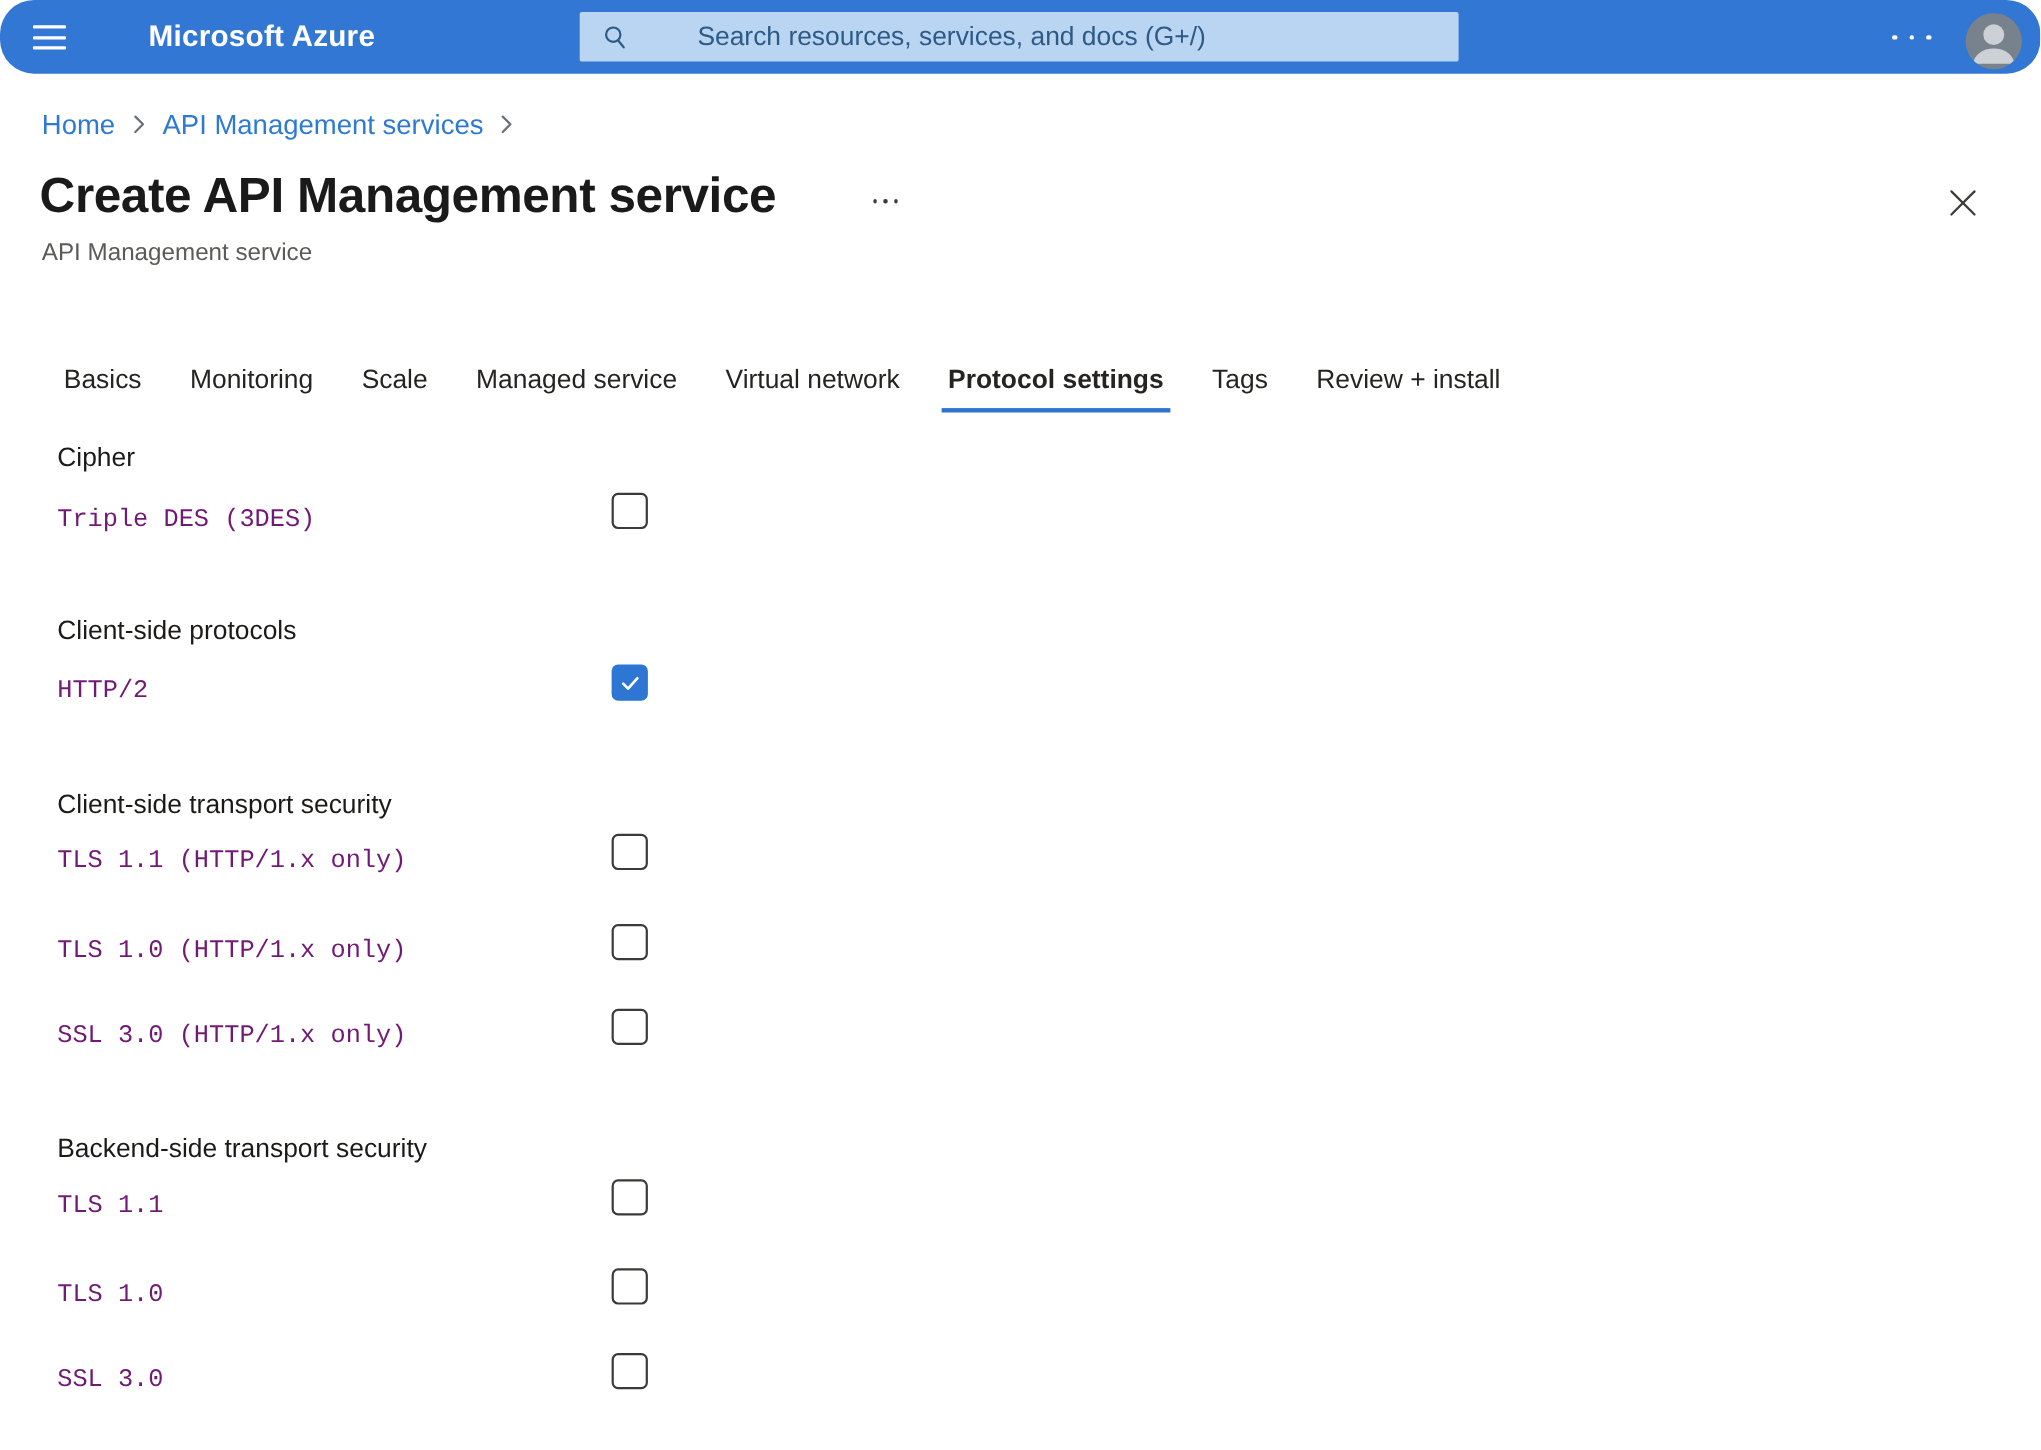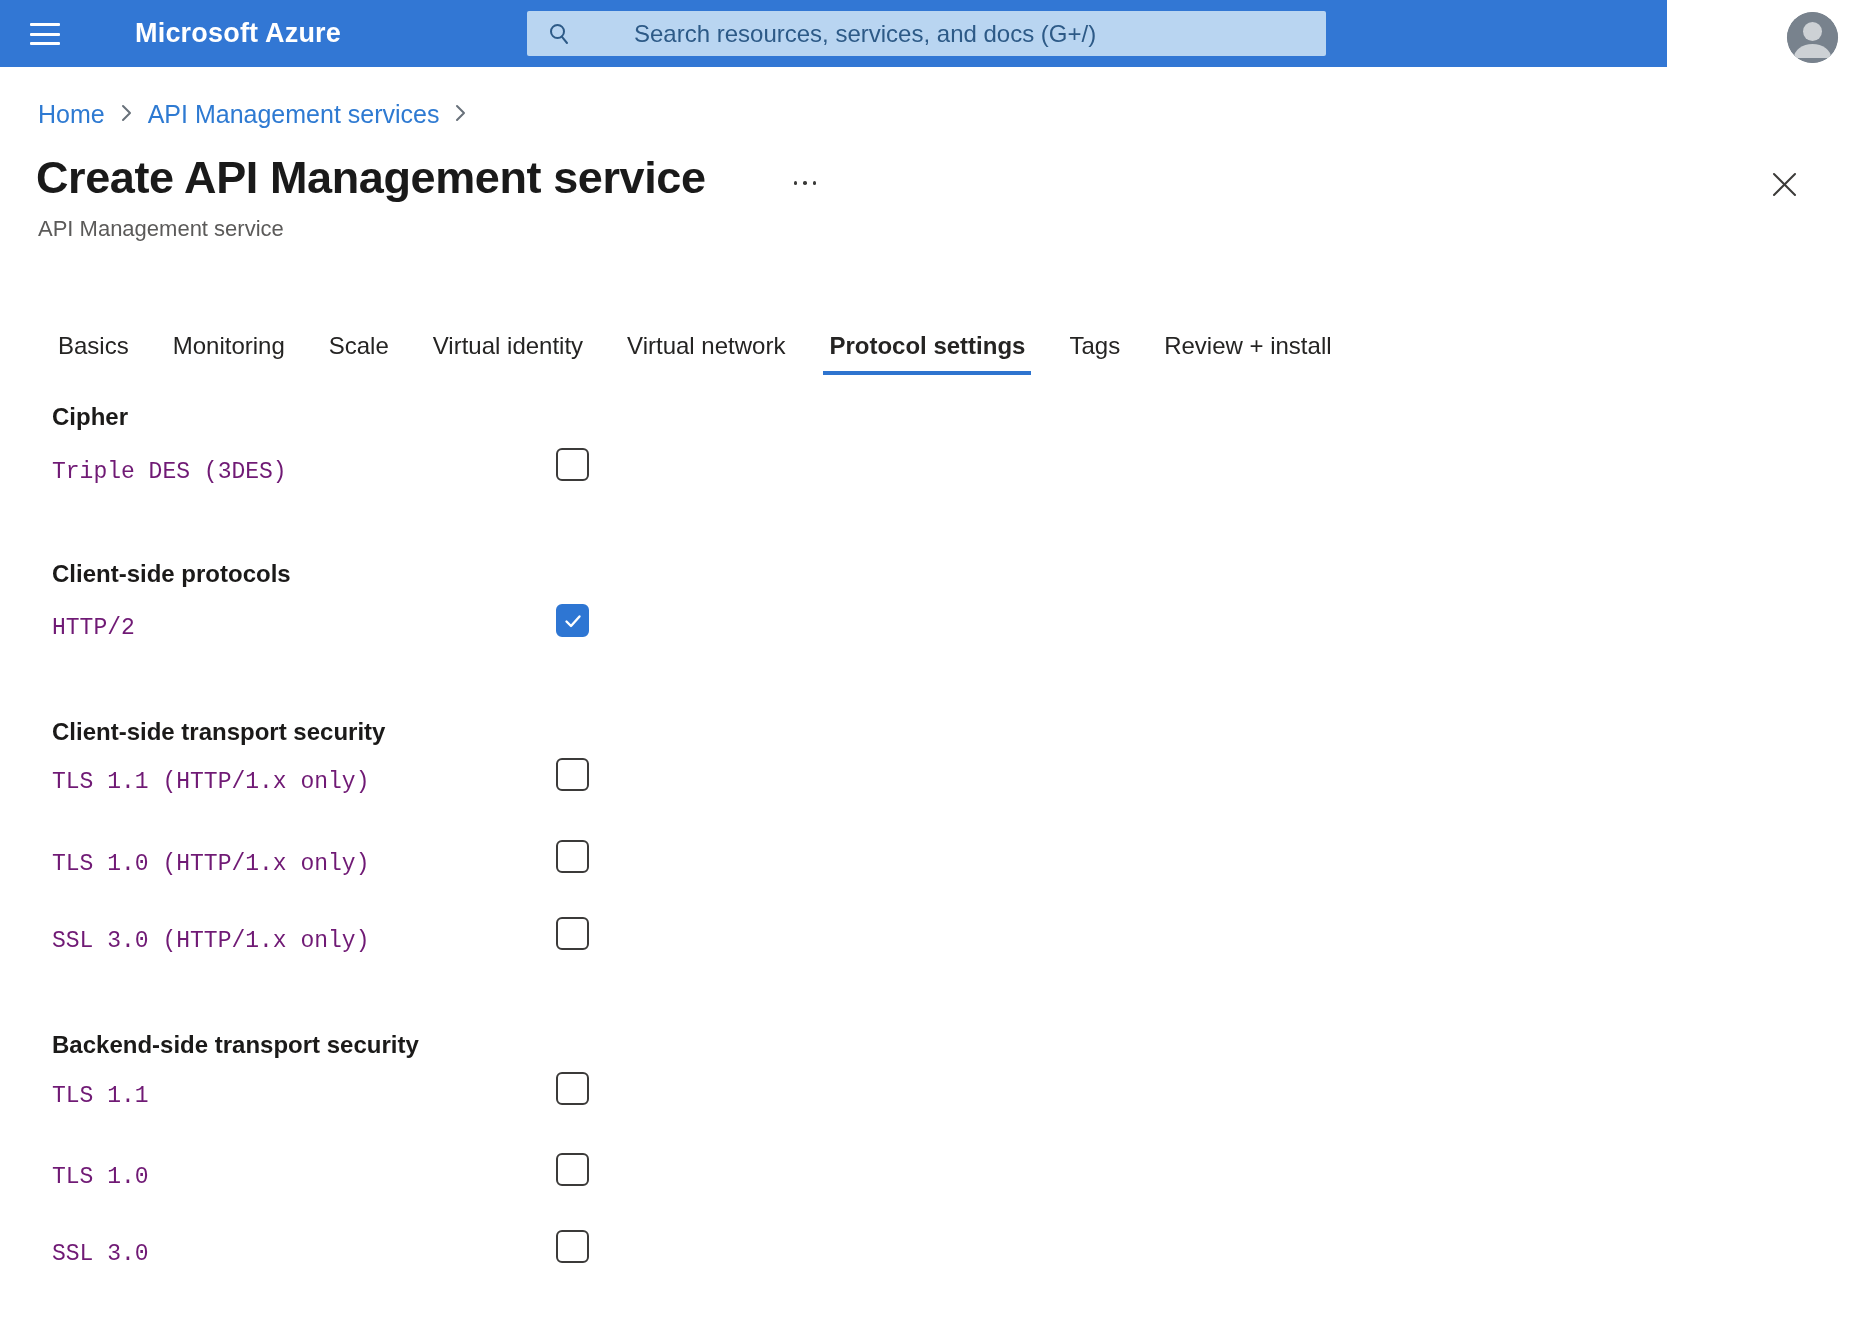--- a/index.html
+++ b/index.html
@@ -8,22 +8,23 @@
     position:relative;
     width:1855px;height:1318px;
     background:#ffffff;
     font-family:"Liberation Sans","DejaVu Sans",sans-serif;
     color:#201f1e;
     overflow:hidden;
   }
 
   
   .topbar{
-    position:absolute;left:0;top:0;width:1667px;height:67px;
+    position:absolute;left:0;top:0;width:1855px;height:67px;
     background:#3277d4;
+    border-radius:31px;
   }
   .hamburger{
     position:absolute;left:30px;top:23px;width:30px;height:22px;
     display:flex;flex-direction:column;justify-content:space-between;
     cursor:pointer;background:none;border:none;padding:0;
   }
   .hamburger .bar{height:3px;width:100%;background:#ffffff;border-radius:1px;}
   .brand{
     position:absolute;left:135px;top:0;height:67px;line-height:67px;
     color:#ffffff;font-size:27px;font-weight:700;letter-spacing:.2px;
@@ -90,21 +91,21 @@
     font-size:24px;color:#252423;line-height:30px;
     padding-bottom:10px;border-bottom:4px solid transparent;
     cursor:pointer;white-space:nowrap;background:none;font-family:inherit;
     border-top:none;border-left:none;border-right:none;
   }
   .tab.active{font-weight:700;border-bottom-color:#2e74cf;}
 
   
   .section-heading{
     position:absolute;left:52px;margin:0;
-    font-size:24px;font-weight:700;color:#1b1a19;white-space:nowrap;
+    font-size:24px;font-weight:400;color:#1b1a19;white-space:nowrap;
   }
   .opt-row{
     position:absolute;left:52px;width:700px;height:38px;
   }
   .opt-label{
     display:inline-block;font-size:23px;color:#701a75;
     line-height:30px;margin-top:9px;white-space:nowrap;font-family:Liberation Mono, monospace;
   }
   .checkbox{
     position:absolute;left:504px;top:0;width:33px;height:33px;
@@ -179,21 +180,21 @@
       <line x1="3" y1="3" x2="24" y2="24" stroke="#3c3b39" stroke-width="2" stroke-linecap="round"></line>
       <line x1="24" y1="3" x2="3" y2="24" stroke="#3c3b39" stroke-width="2" stroke-linecap="round"></line>
     </svg>
   </button>
   <div class="page-subtitle">API Management service</div>
 
   <nav class="tabs">
     <button class="tab">Basics</button>
     <button class="tab">Monitoring</button>
     <button class="tab">Scale</button>
-    <button class="tab">Virtual identity</button>
+    <button class="tab">Managed service</button>
     <button class="tab">Virtual network</button>
     <button class="tab active">Protocol settings</button>
     <button class="tab">Tags</button>
     <button class="tab">Review + install</button>
   </nav>
 
   <h2 class="section-heading" style="top:403px">Cipher</h2>
   <div class="opt-row" style="top:448px">
     <span class="opt-label">Triple DES (3DES)</span>
     <button class="checkbox">

